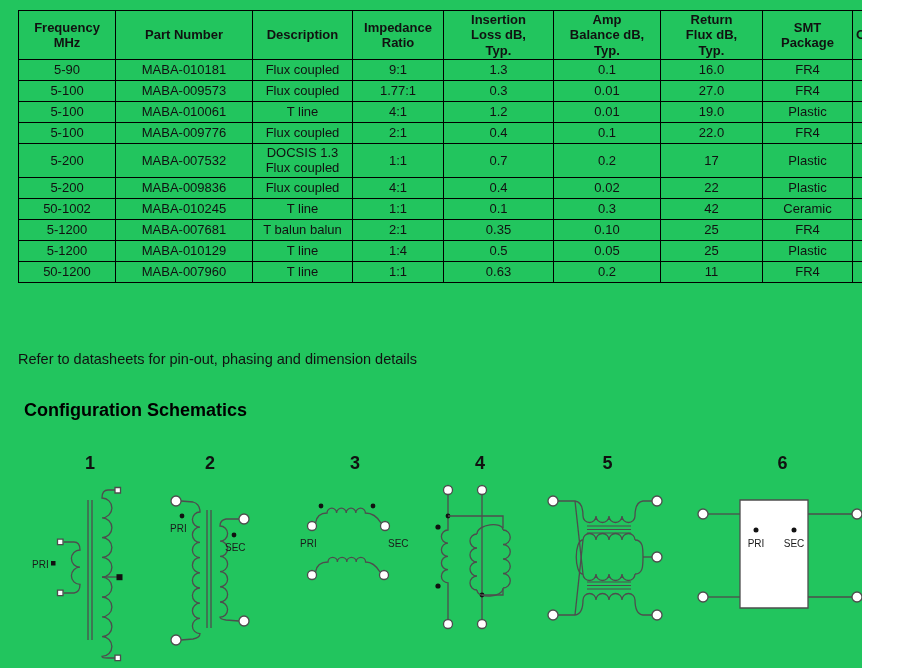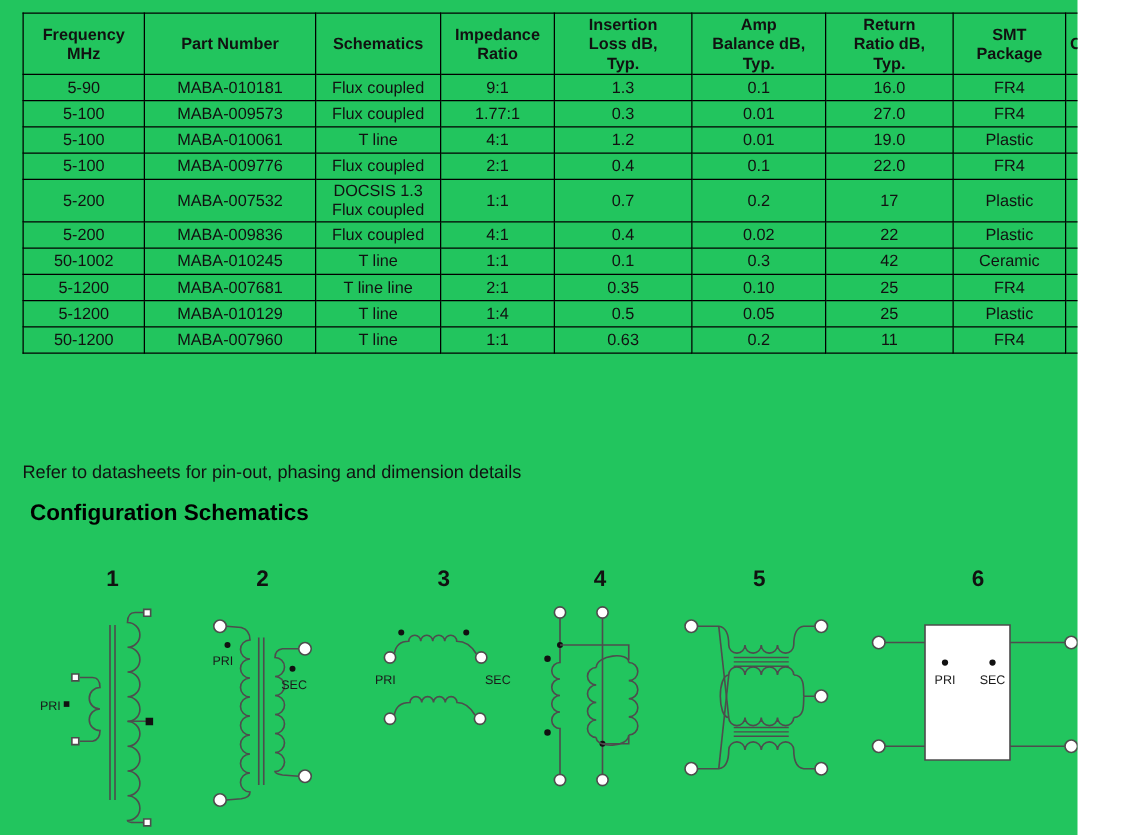--- a/index.html
+++ b/index.html
@@ -14,21 +14,21 @@
     border-collapse:collapse; table-layout:fixed;
   }
   table.parts th, table.parts td {
     border:1px solid #000; text-align:center; vertical-align:middle;
     white-space:pre-line; padding:1px 3px; line-height:1.18;
   }
   table.parts th { font-size:13px; font-weight:bold; height:49px; }
   table.parts td { font-size:13px; height:21px; }
   
   .note {
-    position:absolute; left:18px; top:370px; font-size:14.5px; color:#111;
+    position:absolute; left:18px; top:351px; font-size:14.5px; color:#111;
   }
   .schem-heading {
     position:absolute; left:24px; top:400px; font-size:18px; font-weight:bold; color:#000;
   }
   
   .schem { position:absolute; top:452px; text-align:center; }
   .schem .num { font-size:18px; font-weight:bold; color:#111; line-height:22px; margin-bottom:4px; }
   .schem svg { display:block; margin:0 auto; }
   .schem svg * { vector-effect:non-scaling-stroke; }
   .wire  { fill:none; stroke:#4d4d4d; stroke-width:1.3; }
@@ -53,31 +53,31 @@
         <col style="width:107px">
       <col style="width:102px">
         <col style="width:90px">
         <col style="width:45px">
     </colgroup>
     <thead>
       <tr>
         <th>Frequency
 MHz</th>
         <th>Part Number</th>
-        <th>Schematics</th>
+        <th>Description</th>
         <th>Impedance
 Ratio</th>
         <th>Insertion
 Loss dB,
 Typ.</th>
         <th>Amp
 Balance dB,
 Typ.</th>
         <th>Return
-Ratio dB,
+Flux dB,
 Typ.</th>
         <th>SMT
 Package</th>
         <th>Config.</th>
       </tr>
     </thead>
     <tbody>
         <tr>
           <td>5-90</td>
           <td>MABA-010181</td>
@@ -152,21 +152,21 @@
           <td>1:1</td>
           <td>0.1</td>
           <td>0.3</td>
           <td>42</td>
           <td>Ceramic</td>
           <td>3</td>
         </tr>
         <tr>
           <td>5-1200</td>
           <td>MABA-007681</td>
-          <td>T line line</td>
+          <td>T balun balun</td>
           <td>2:1</td>
           <td>0.35</td>
           <td>0.10</td>
           <td>25</td>
           <td>FR4</td>
           <td>6</td>
         </tr>
         <tr>
           <td>5-1200</td>
           <td>MABA-010129</td>

